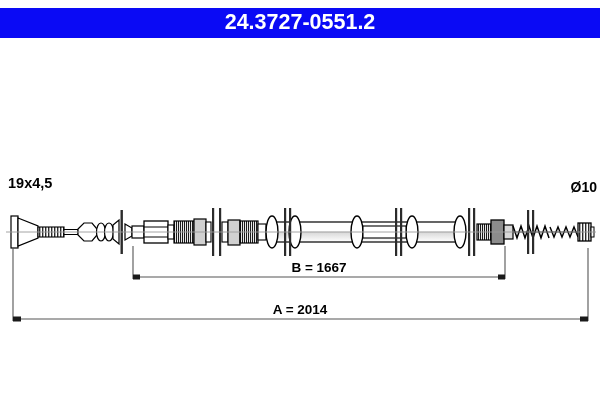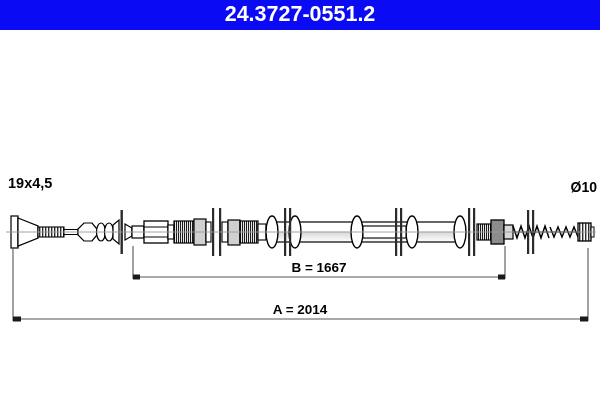--- a/index.html
+++ b/index.html
@@ -17,21 +17,21 @@
   #page {
     position: relative;
     width: 600px;
     height: 400px;
     background: #ffffff;
   }
   
   #header-banner {
     position: absolute;
     left: 0;
-    top: 0;
+    top: 8px;
     width: 600px;
     height: 30px;
     background: #0a0af5;
     display: flex;
     align-items: center;
     justify-content: center;
   }
   #header-title-wrap {
     display: flex;
     align-items: baseline;

